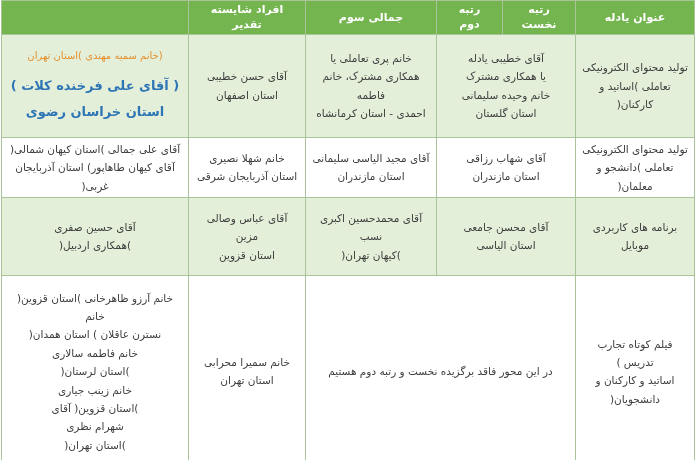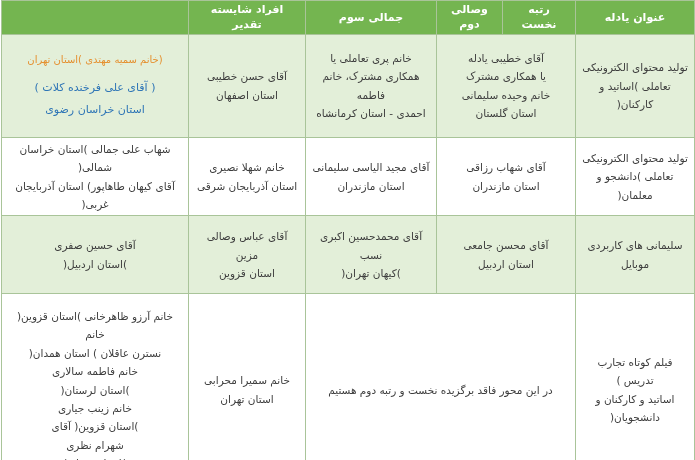--- a/index.html
+++ b/index.html
@@ -43,43 +43,43 @@
   .pre { white-space: pre-line; }
   .winners-top-cell { vertical-align: top; padding-top: 6px; margin-top: 44px; }
   .winner-note {
     color: #e5902f;
     font-size: 10px;
     margin-bottom: 8px;
     white-space: pre-line;
   }
   .winner-main {
     color: #2e75b6;
-    font-weight: normal;
-    font-size: 11px;
+    font-weight: bold;
+    font-size: 13px;
     line-height: 2.0;
     white-space: pre-line;
   }
 </style>
 </head>
 <body>
 
 <table class="results">
   <colgroup>
     <col style="width:119px">
     <col style="width:73px">
     <col style="width:66px">
     <col style="width:131px">
     <col style="width:117px">
     <col style="width:187px">
   </colgroup>
   <thead>
     <tr>
       <th>عنوان یادله</th>
       <th>رتبه نخست</th>
-      <th>وصالی دوم</th>
+      <th>رتبه دوم</th>
       <th>جمالی سوم</th>
       <th>افراد شایسته تقدیر</th>
       <th></th>
     </tr>
   </thead>
   <tbody>
     <tr style="height:103px">
       <td class="band pre">تولید محتوای الکترونیکی
 تعاملی )اساتید و کارکنان(</td>
       <td class="band pre" colspan="2">آقای خطیبی یادله
@@ -99,34 +99,34 @@
     </tr>
     <tr style="height:57px">
       <td class="pre">تولید محتوای الکترونیکی
 تعاملی )دانشجو و معلمان(</td>
       <td class="pre" colspan="2">آقای شهاب رزاقی
 استان مازندران</td>
       <td class="pre">آقای مجید الیاسی سلیمانی
 استان مازندران</td>
       <td class="pre">خانم شهلا نصیری
 استان آذربایجان شرقی</td>
-      <td class="pre">شهاب علی جمالی )استان خراسان شمالی(
+      <td class="pre">آقای علی جمالی )استان کیهان شمالی(
 آقای کیهان طاهاپور) استان آذربایجان
 غربی(</td>
     </tr>
     <tr style="height:78px">
-      <td class="band pre">سلیمانی های کاربردی موبایل</td>
+      <td class="band pre">برنامه های کاربردی موبایل</td>
       <td class="band pre" colspan="2">آقای محسن جامعی
-استان اردبیل</td>
+استان الیاسی</td>
       <td class="band pre">آقای محمدحسین اکبری نسب
 )کیهان تهران(</td>
       <td class="band pre">آقای عباس وصالی مزین
 استان قزوین</td>
       <td class="band pre">آقای حسین صفری
-)استان اردبیل(</td>
+)همکاری اردبیل(</td>
     </tr>
     <tr style="height:192px">
       <td class="pre">فیلم کوتاه تجارب تدریس )
 اساتید و کارکنان و
 دانشجویان(</td>
       <td class="pre" colspan="3">در این محور فاقد برگزیده نخست و رتبه دوم هستیم</td>
       <td class="pre">خانم سمیرا محرابی
 استان تهران</td>
       <td class="pre">خانم آرزو ظاهرخانی )استان قزوین( خانم
 نسترن عاقلان ) استان همدان(

